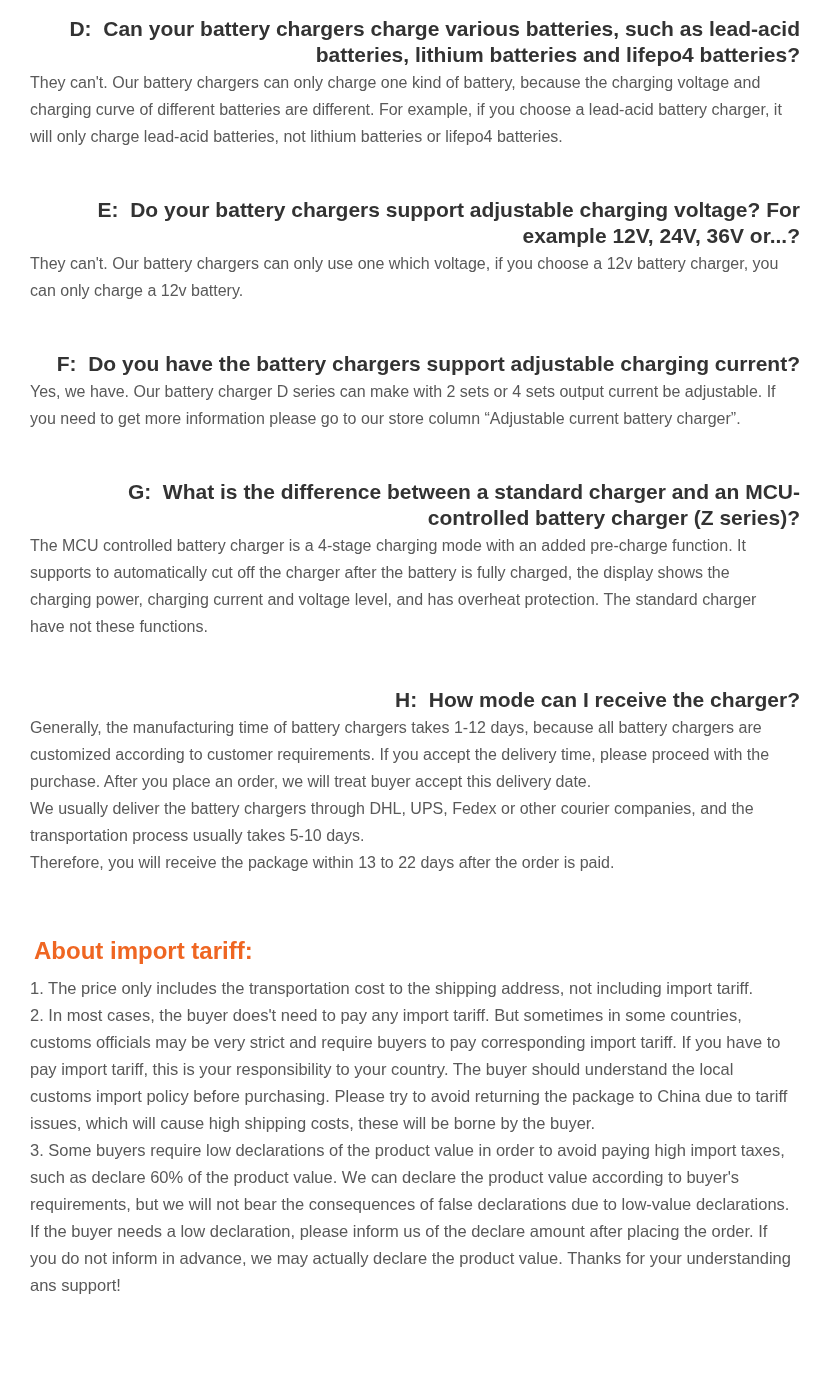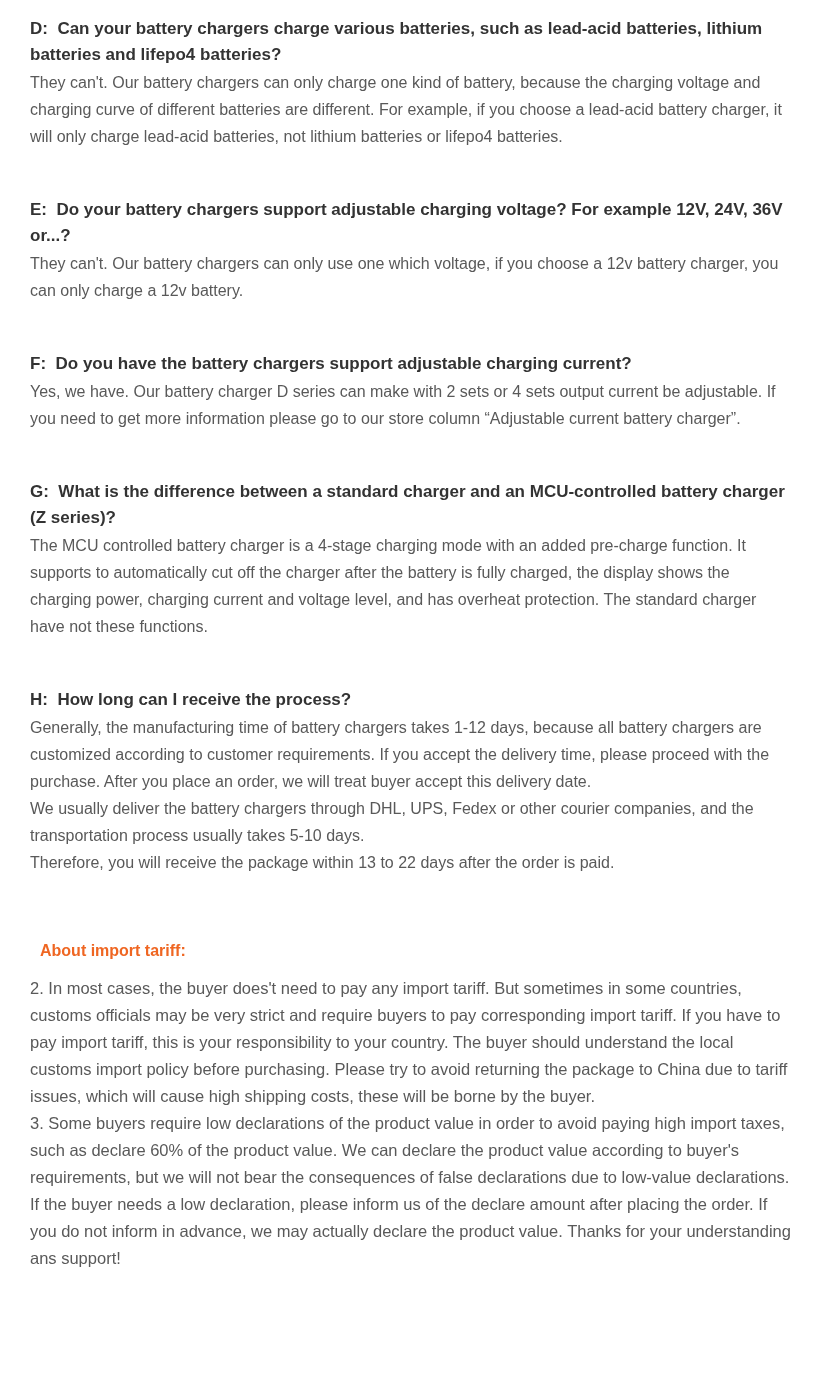--- a/index.html
+++ b/index.html
@@ -13,41 +13,42 @@
     box-sizing: border-box;
     background: #ffffff;
     padding: 16px 28px 20px 30px;
     font-family: "Liberation Sans", "DejaVu Sans", sans-serif;
   }
   .faq-item {
     margin-bottom: 47px;
   }
   .faq-question {
     margin: 0 0 1px 0;
-    font-size: 17px;
+    font-size: 21px;
     font-weight: 700;
     line-height: 26px;
     color: #333333;
     max-width: 770px;
     white-space: pre-wrap;
+    text-align: right;
   }
   .faq-answer p {
     margin: 0;
     font-size: 16px;
     font-weight: 400;
     line-height: 27px;
     color: #595959;
     max-width: 762px;
   }
   .about-section {
     margin-top: 60px;
   }
   .section-title {
-    margin: 0 0 9px 10px;
-    font-size: 16px;
+    margin: 0 0 9px 4px;
+    font-size: 24px;
     font-weight: 700;
     line-height: 30px;
     color: #ef6622;
   }
   .about-section p {
     margin: 0;
     font-size: 16.5px;
     font-weight: 400;
     line-height: 27px;
     color: #595959;
@@ -81,28 +82,29 @@
   </div>
 
   <div class="faq-item">
     <h3 class="faq-question">G:  What is the difference between a standard charger and an MCU-controlled battery charger (Z series)?</h3>
     <div class="faq-answer">
       <p>The MCU controlled battery charger is a 4-stage charging mode with an added pre-charge function. It supports to automatically cut off the charger after the battery is fully charged, the display shows the charging power, charging current and voltage level, and has overheat protection. The standard charger have not these functions.</p>
     </div>
   </div>
 
   <div class="faq-item">
-    <h3 class="faq-question">H:  How long can I receive the process?</h3>
+    <h3 class="faq-question">H:  How mode can I receive the charger?</h3>
     <div class="faq-answer">
       <p>Generally, the manufacturing time of battery chargers takes 1-12 days, because all battery chargers are customized according to customer requirements. If you accept the delivery time, please proceed with the purchase. After you place an order, we will treat buyer accept this delivery date.</p>
       <p>We usually deliver the battery chargers through DHL, UPS, Fedex or other courier companies, and the transportation process usually takes 5-10 days.</p>
       <p>Therefore, you will receive the package within 13 to 22 days after the order is paid.</p>
     </div>
   </div>
 
   <section class="about-section">
     <h2 class="section-title">About import tariff:</h2>
+    <p>1. The price only includes the transportation cost to the shipping address, not including import tariff.</p>
     <p>2. In most cases, the buyer does't need to pay any import tariff. But sometimes in some countries, customs officials may be very strict and require buyers to pay corresponding import tariff. If you have to pay import tariff, this is your responsibility to your country. The buyer should understand the local customs import policy before purchasing. Please try to avoid returning the package to China due to tariff issues, which will cause high shipping costs, these will be borne by the buyer.</p>
     <p>3. Some buyers require low declarations of the product value in order to avoid paying high import taxes, such as declare 60% of the product value. We can declare the product value according to buyer's requirements, but we will not bear the consequences of false declarations due to low-value declarations. If the buyer needs a low declaration, please inform us of the declare amount after placing the order. If you do not inform in advance, we may actually declare the product value. Thanks for your understanding ans support!</p>
   </section>
 
 
 </main>
 
 </body></html>

